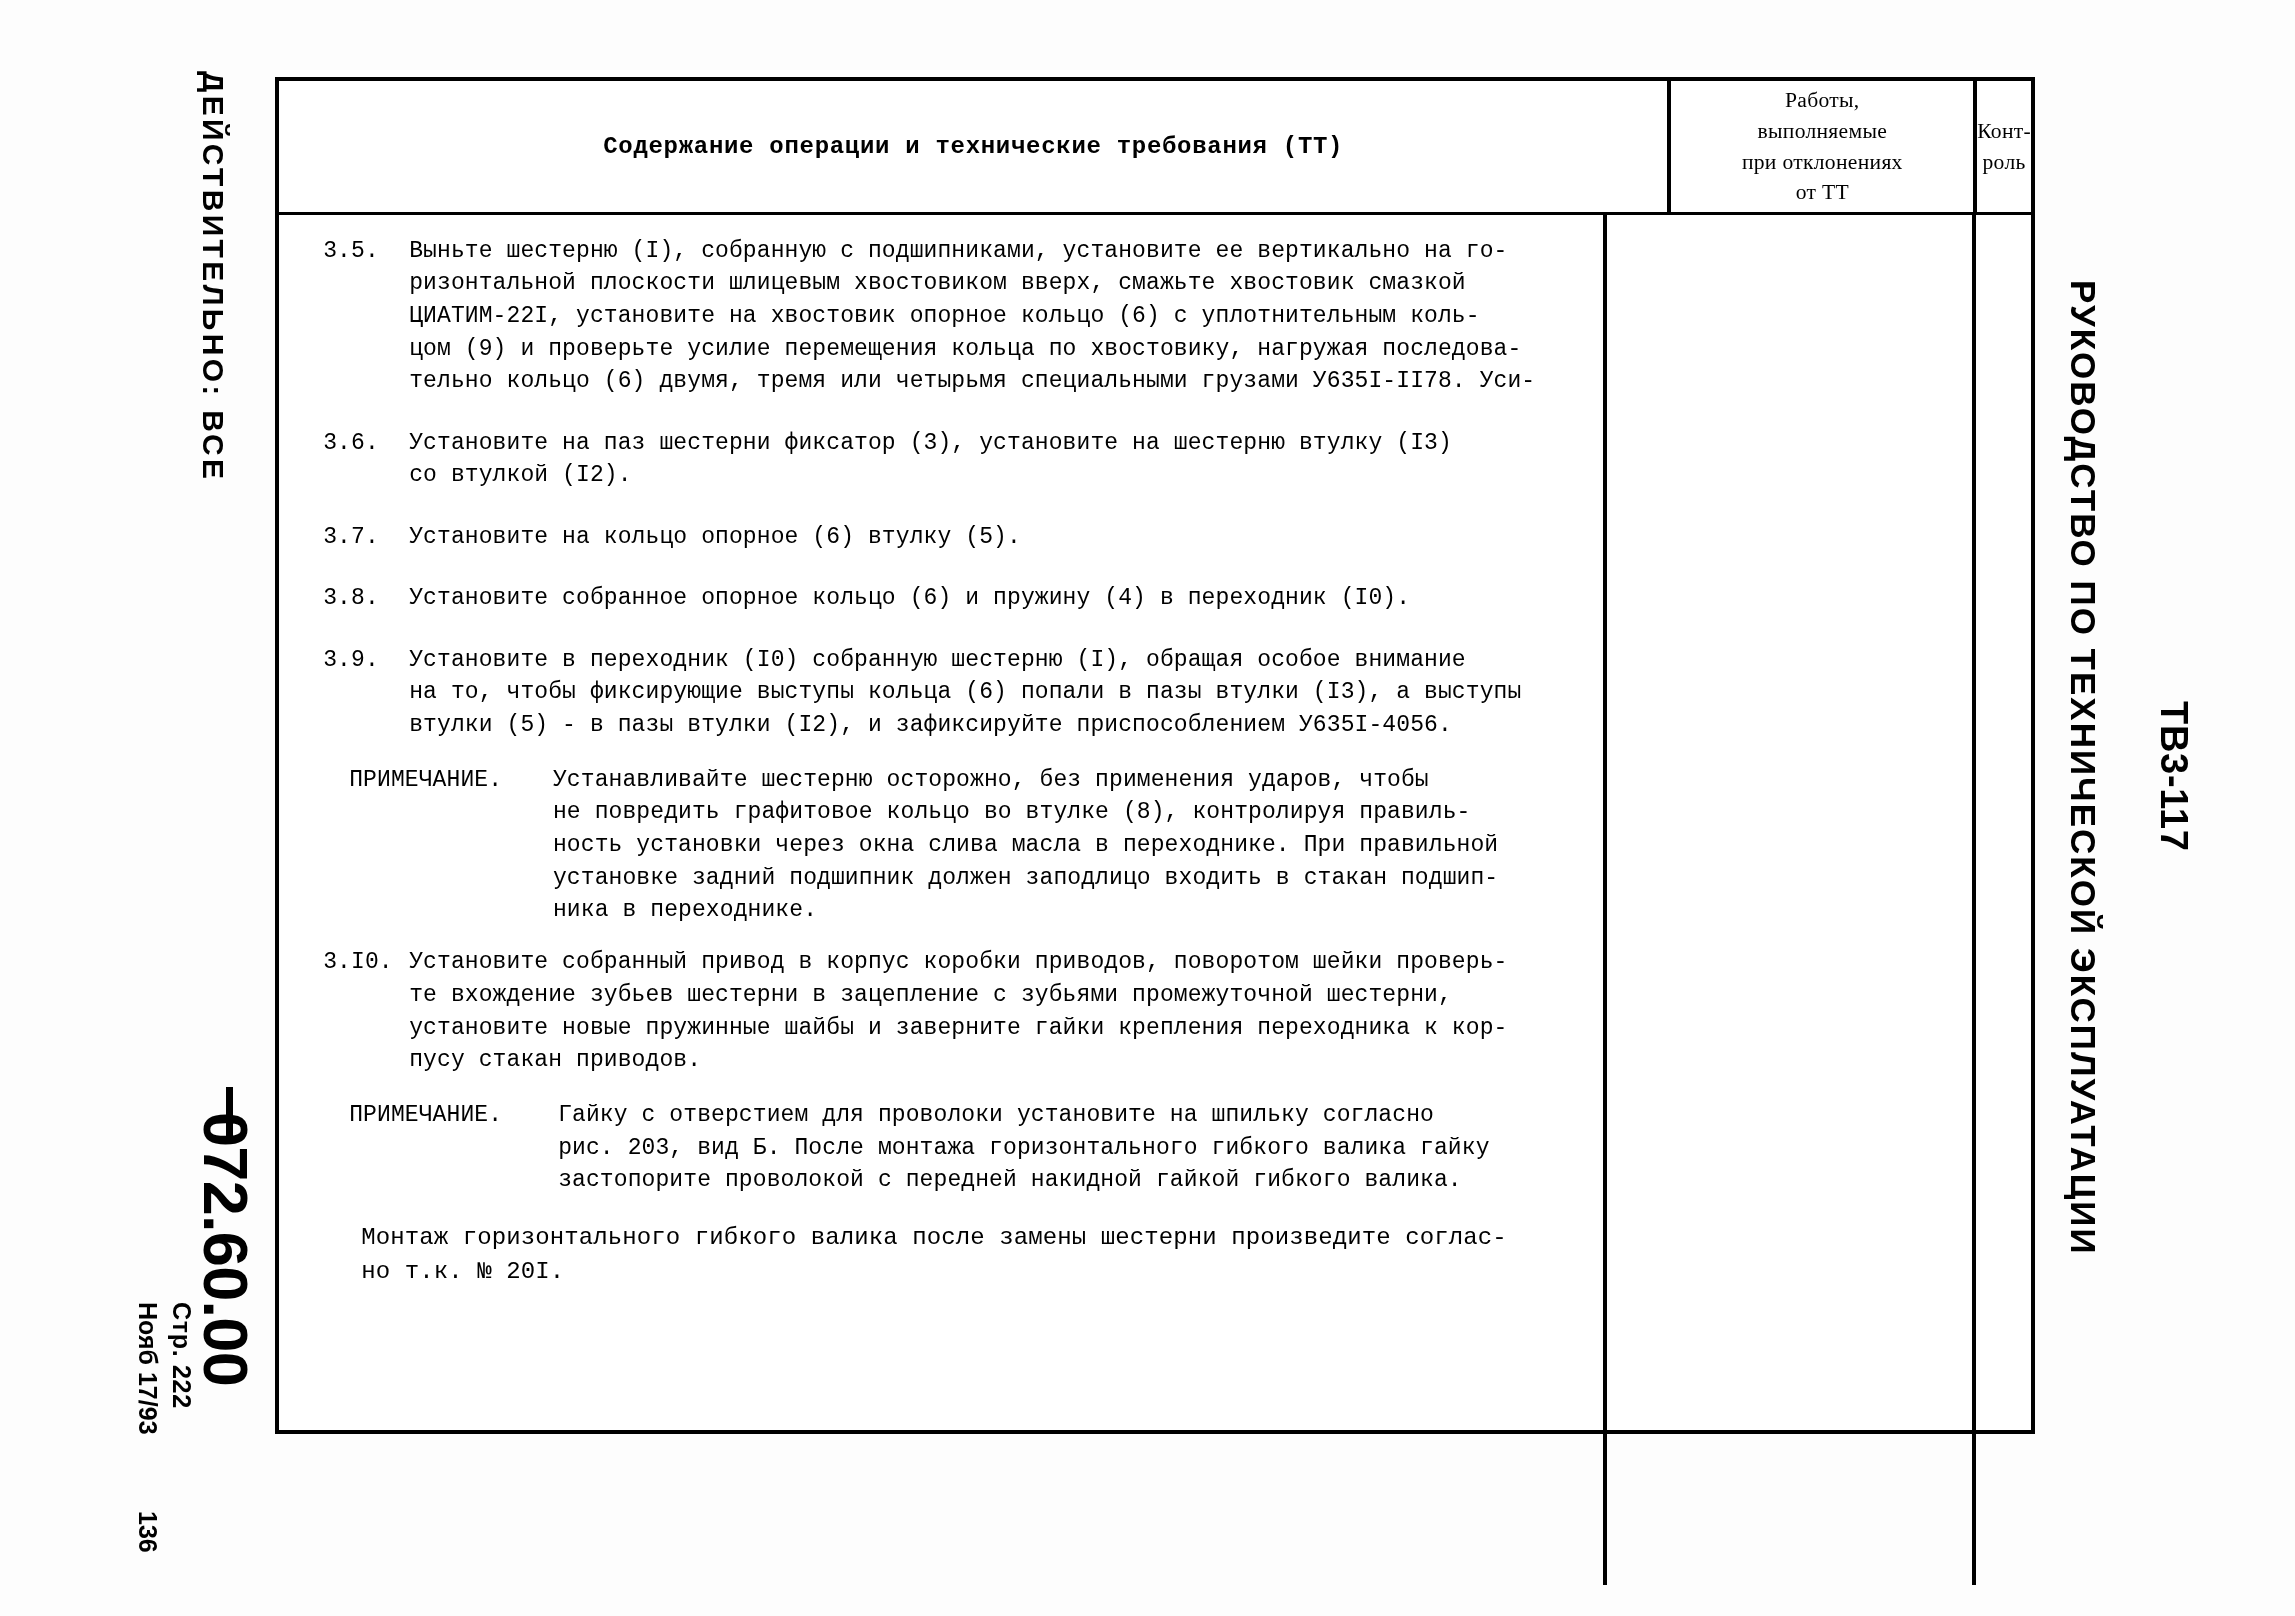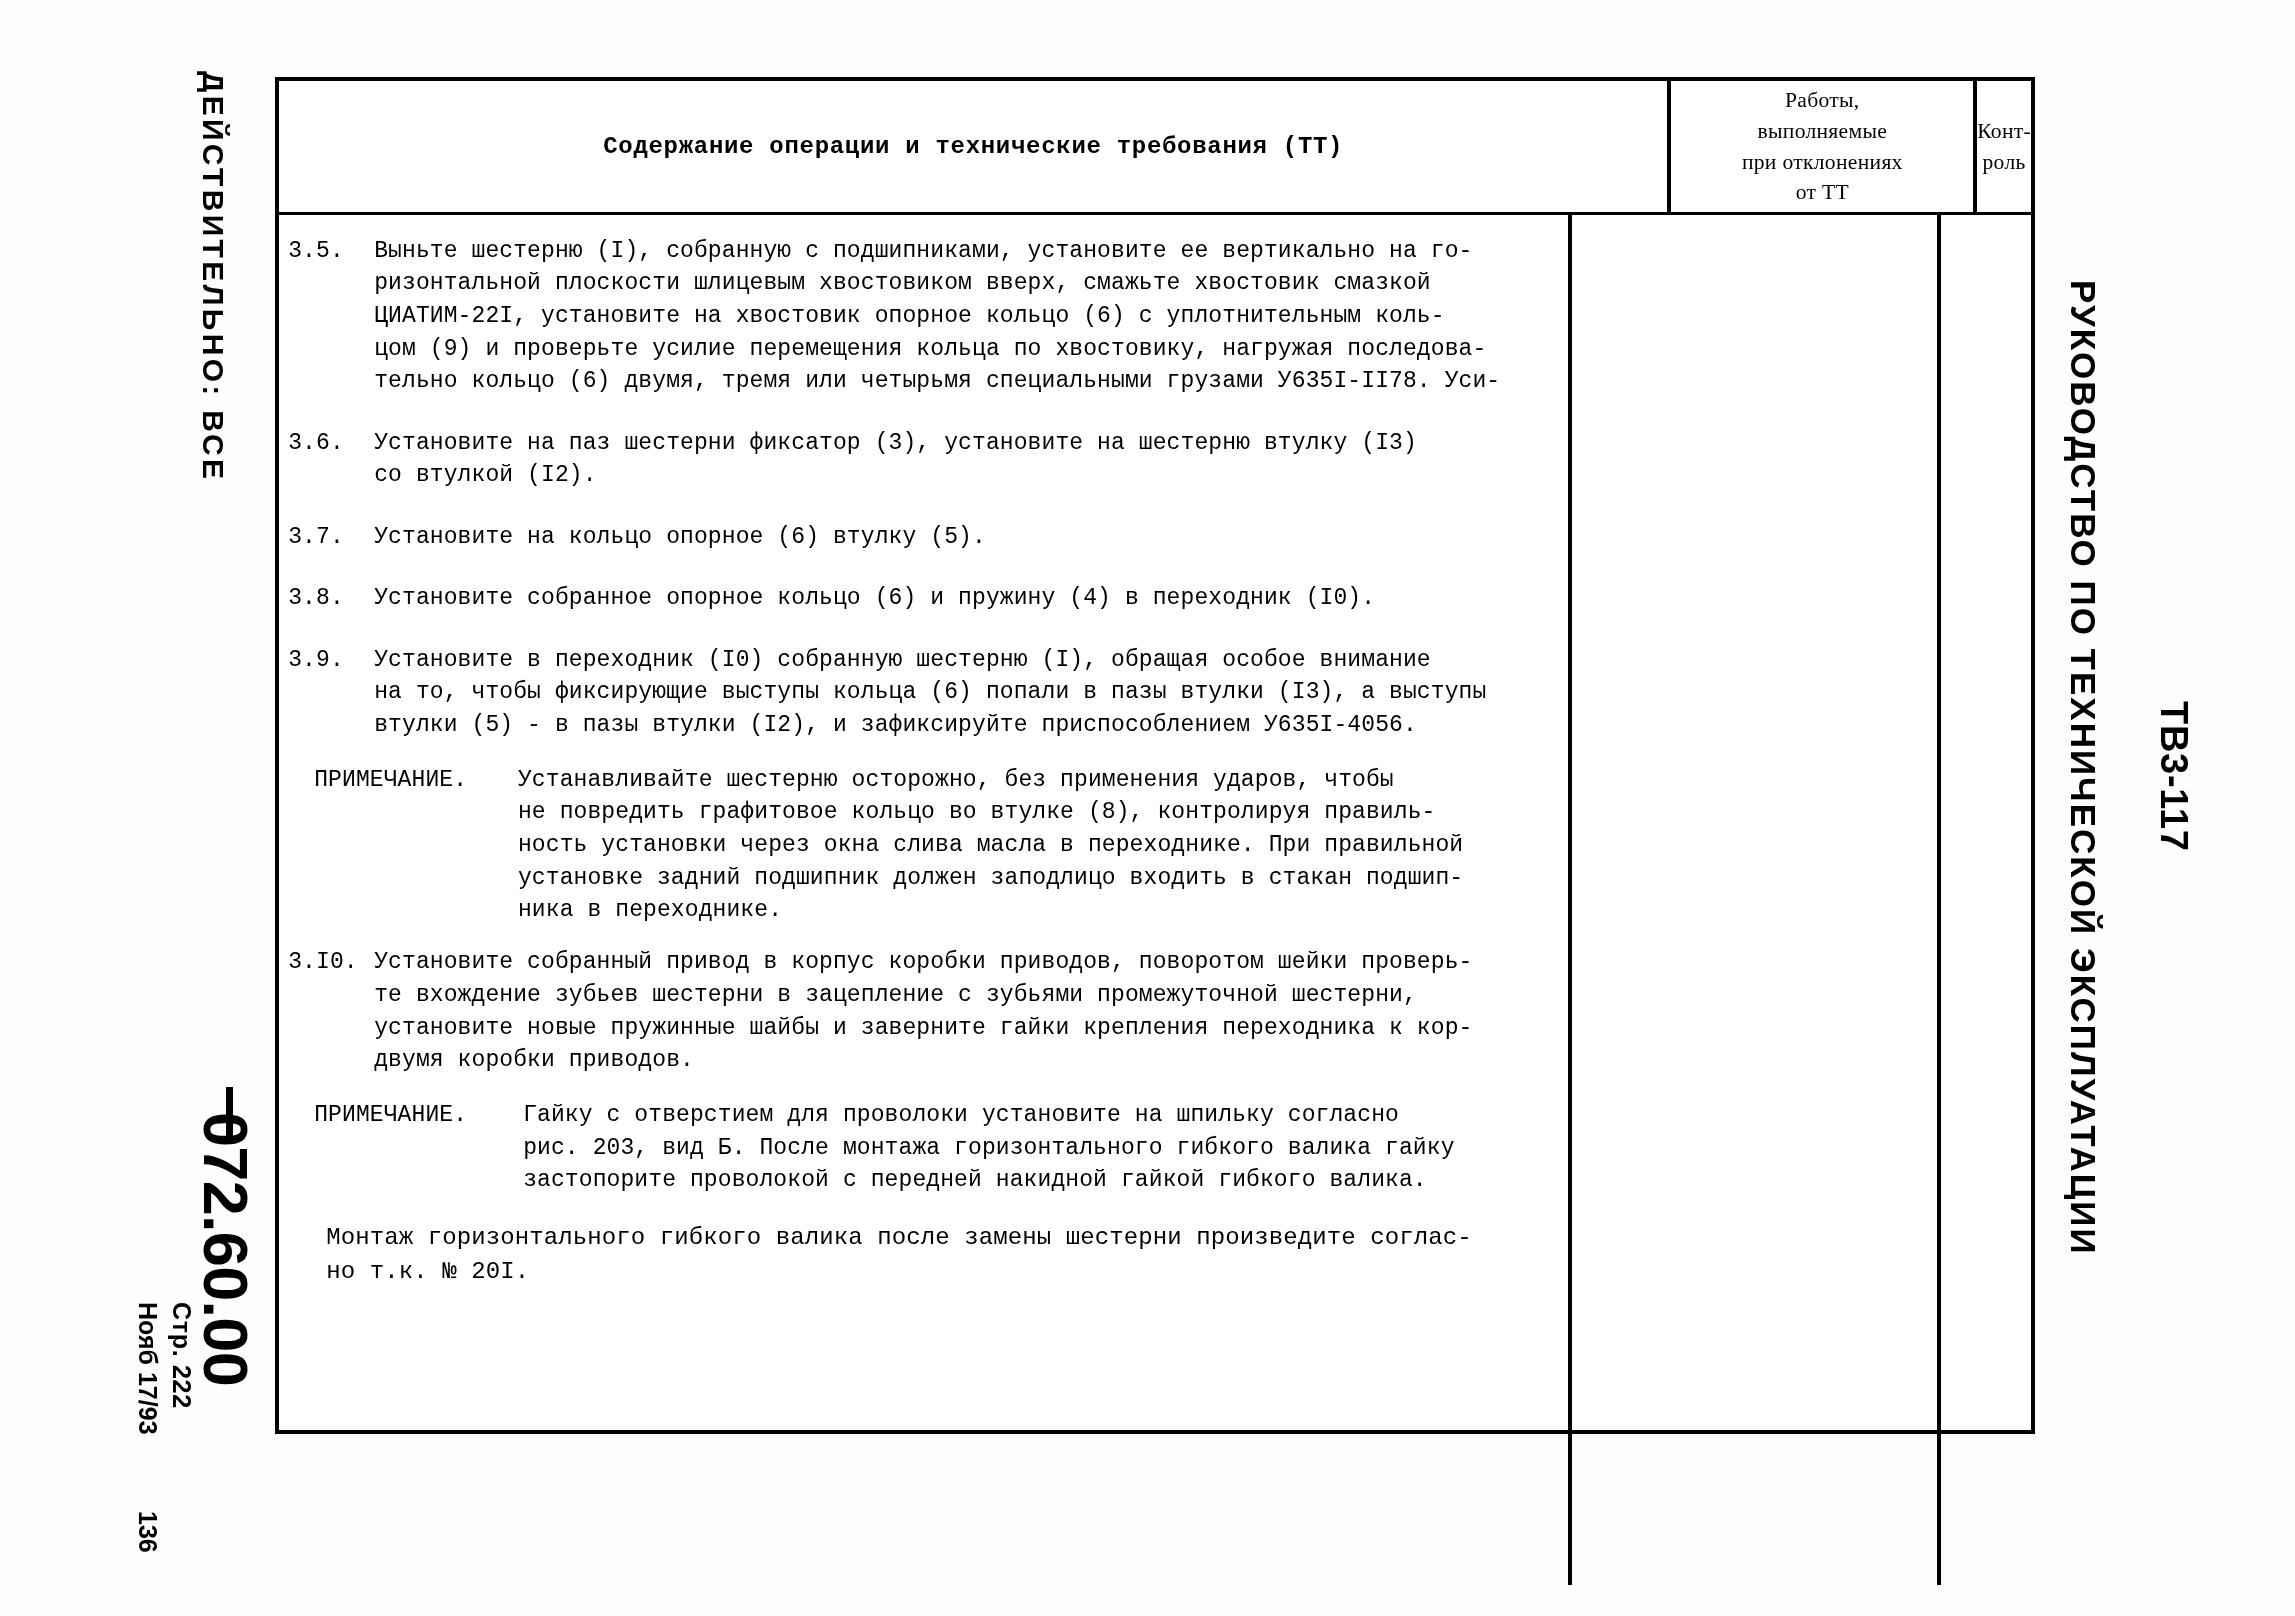--- a/index.html
+++ b/index.html
@@ -149,20 +149,21 @@
     font-family: "Liberation Serif", "DejaVu Serif", serif;
     font-size: 21.6px;
     line-height: 1.42;
     letter-spacing: 0.3px;
   }
 
   .tbody {
     position: relative;
     height: 1370px;
     display: flex;
+    padding-left: 35px;
   }
   .td {
     box-sizing: border-box;
     position: relative;
   }
   .td-content { width: 1289px; }
   .td-deviations {
     width: 373px;
     border-left: 4.6px solid #000;
     border-right: 4.6px solid #000;
@@ -324,21 +325,21 @@
               <span class="ln">ника в переходнике.</span>
             </div>
           </div>
 
           <div class="item">
             <div class="item-num">3.I0.</div>
             <div class="item-body">
               <span class="ln">Установите собранный привод в корпус коробки приводов, поворотом шейки проверь-</span>
               <span class="ln">те вхождение зубьев шестерни в зацепление с зубьями промежуточной шестерни,</span>
               <span class="ln">установите новые пружинные шайбы и заверните гайки крепления переходника к кор-</span>
-              <span class="ln">двумя коробки приводов.</span>
+              <span class="ln">пусу стакан приводов.</span>
             </div>
           </div>
 
           <div class="note">
             <div class="note-label wide">ПРИМЕЧАНИЕ.</div>
             <div class="note-body">
               <span class="ln">Гайку с отверстием для проволоки установите на шпильку согласно</span>
               <span class="ln">рис. 203, вид Б. После монтажа горизонтального гибкого валика гайку</span>
               <span class="ln">застопорите проволокой с передней накидной гайкой гибкого валика.</span>
             </div>

